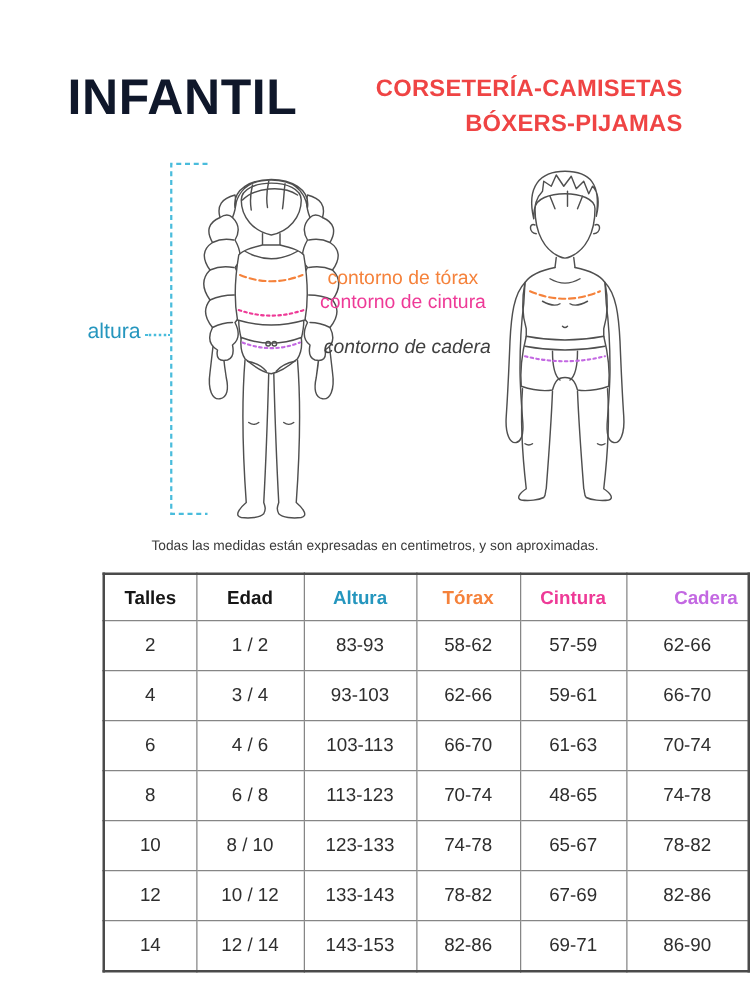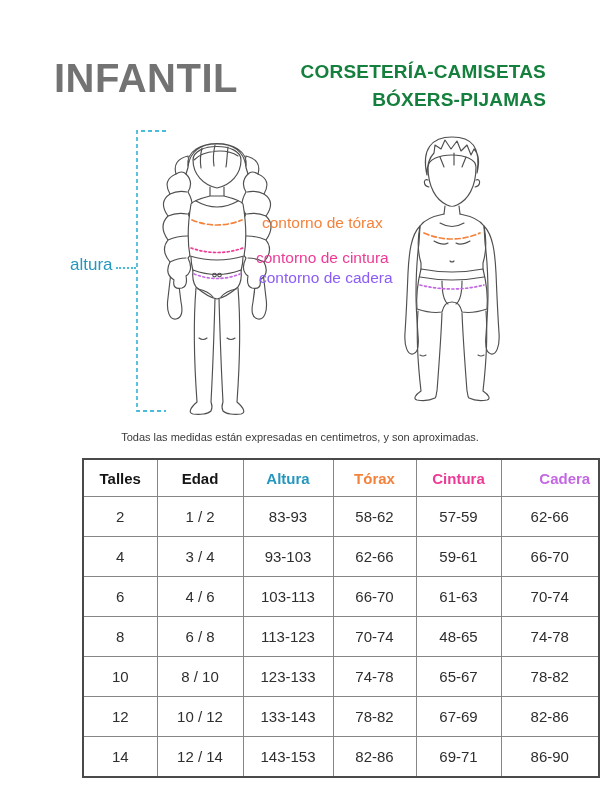--- a/index.html
+++ b/index.html
@@ -7,40 +7,40 @@
     position:relative;
     width:600px;height:800px;
     background:#ffffff;
     font-family:"Liberation Sans","DejaVu Sans",sans-serif;
     overflow:hidden;
     color:#1c1c1c;
   }
   .title{
     position:absolute;left:54px;top:56px;
     font-size:40px;font-weight:bold;letter-spacing:.5px;
-    color:#737373;
+    color:#0f172a;
   }
   .subtitle{
     position:absolute;right:54px;top:58px;
     text-align:right;font-size:19px;font-weight:bold;
-    line-height:28px;color:#15803d;letter-spacing:.2px;
+    line-height:28px;color:#ef4444;letter-spacing:.2px;
   }
   .fig{position:absolute;}
   .fig path,.fig circle{vector-effect:non-scaling-stroke;}
   .girl-svg{left:130px;top:130px;}
   .boy-svg{left:388px;top:133px;}
   .bracket-svg{left:132px;top:129px;}
   .lbl{position:absolute;font-size:15.5px;white-space:nowrap;}
   .lbl-altura{left:70px;top:255px;font-size:17px;}
   .leader{
     position:absolute;left:116px;top:267px;width:20px;height:0;
     border-top:2px dotted #49bcdc;
   }
   .lbl-torax{left:262px;top:214px;}
-  .lbl-cintura{left:256px;top:249px;}
+  .lbl-cintura{left:256px;top:233px;}
   .lbl-cadera{left:259px;top:269px;}
   .note{
     position:absolute;left:0;top:431px;width:100%;
     text-align:center;font-size:11px;color:#3a3a3a;
   }
   .size-table{
     position:absolute;left:42px;top:458px;width:516px;
     border-collapse:collapse;table-layout:fixed;
     border:2.5px solid #4a4a4a;
     margin-left:40px;
@@ -135,21 +135,21 @@
     <path class="fillw" d="M39,42 C33,16 44,4 64,4 C84,4 93,14 89,40 C92,28 90,20 86,16 L83,22 L79,12 L73,18 L69,8 L63,16 L57,7 L53,16 L47,12 L46,20 C41,25 39,32 39,42 Z"></path>
     <path class="ln" d="M52,24 L56,34 M66,20 L66,32 M78,24 L74,34"></path>
 
     <path class="m-torax" d="M36,100 Q64,112 92,100"></path>
     <path class="m-cadera" d="M32,152 Q64,160 96,152"></path>
   </svg>
 
   <div class="lbl lbl-altura" style="color: rgb(37, 150, 190);">altura</div>
   <div class="lbl lbl-torax" style="color: rgb(245, 130, 59); text-align: center;">contorno de tórax</div>
   <div class="lbl lbl-cintura" style="color: rgb(238, 58, 151);">contorno de cintura</div>
-  <div class="lbl lbl-cadera" style="color: #8b5cf6;">contorno de cadera</div>
+  <div class="lbl lbl-cadera" style="color: #404040; font-style: italic;">contorno de cadera</div>
 
   <div class="note">Todas las medidas están expresadas en centimetros, y son aproximadas.</div>
 
   <table class="size-table">
     <colgroup>
       <col style="width:74px">
         <col style="width:86px">
         <col style="width:90px">
       <col style="width:83px">
         <col style="width:85px">

